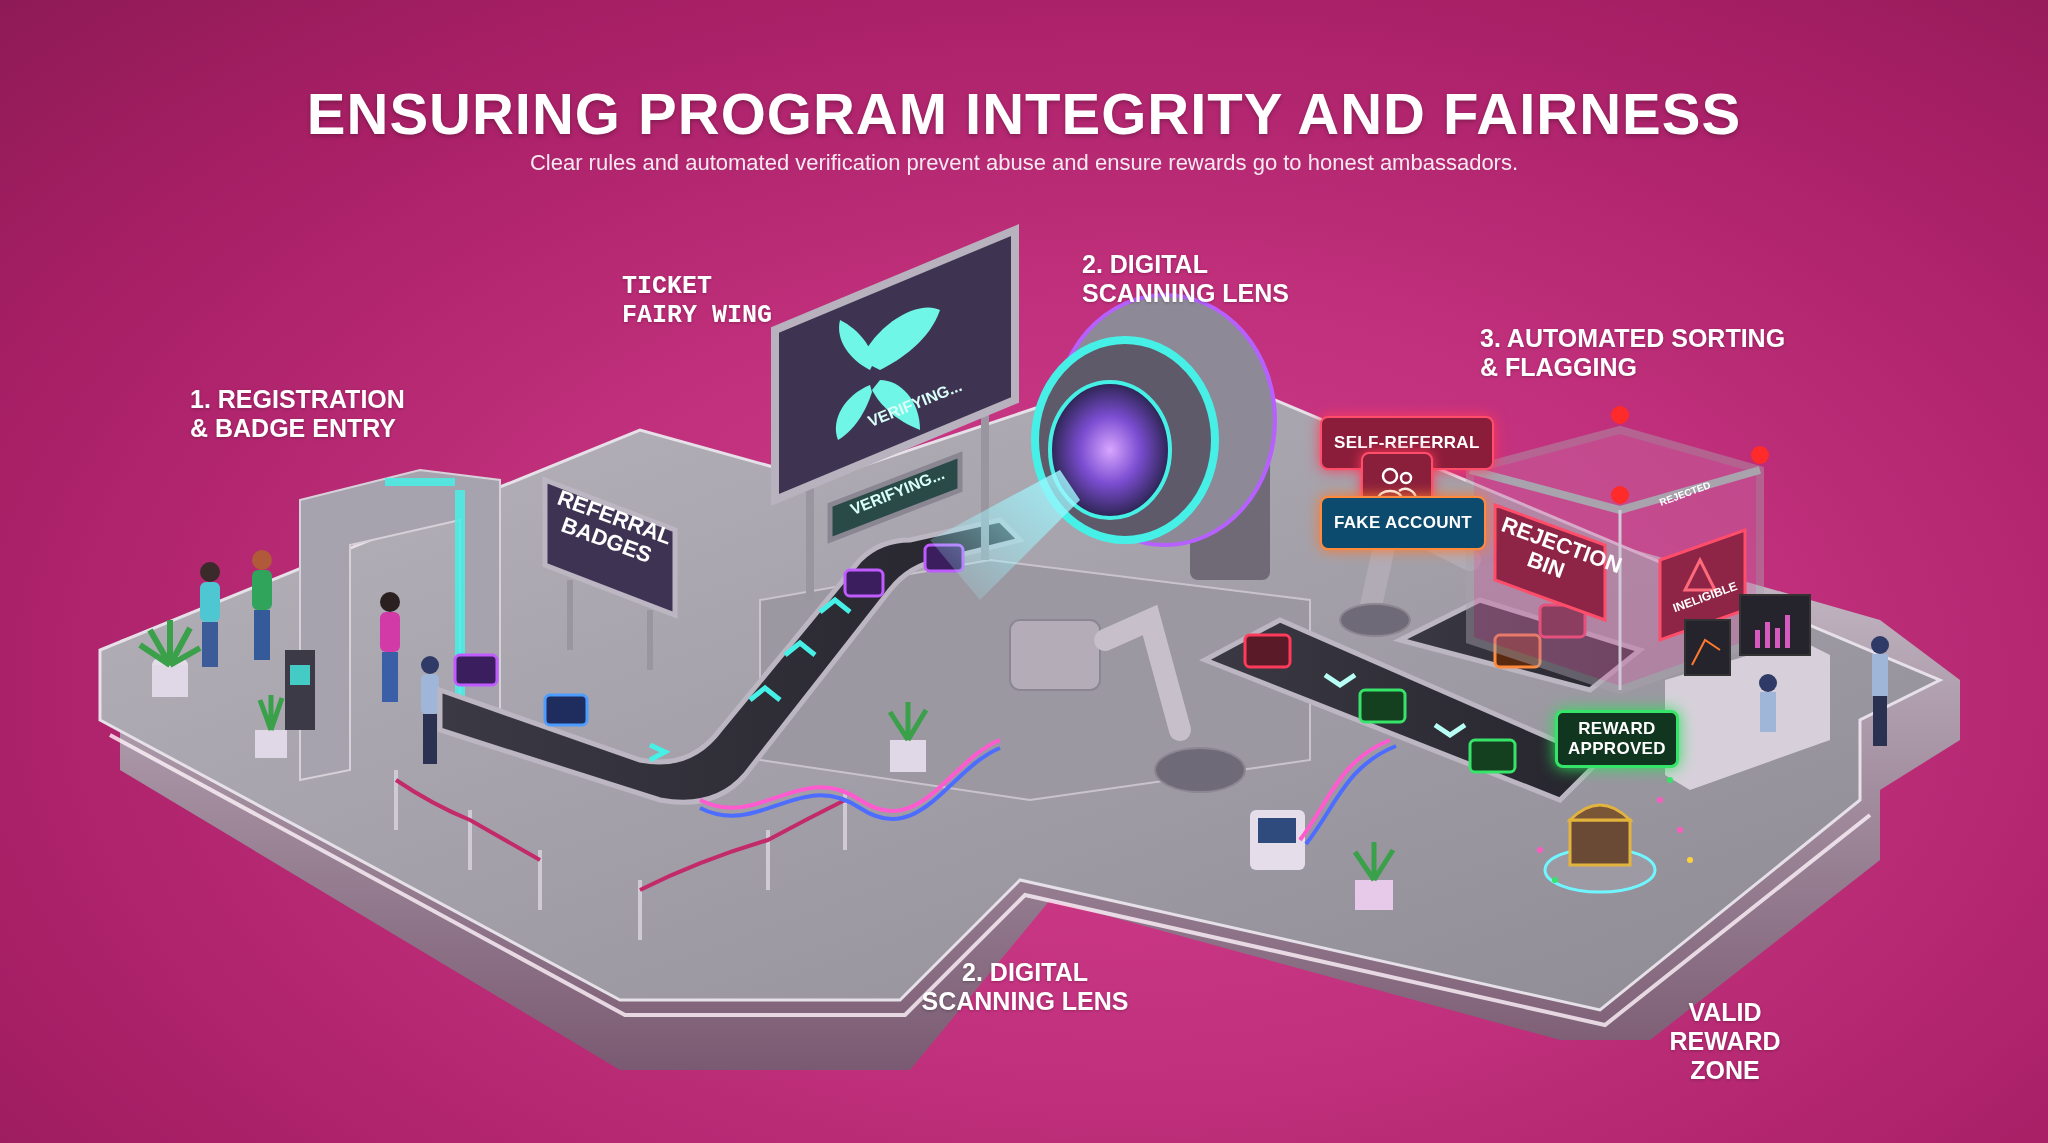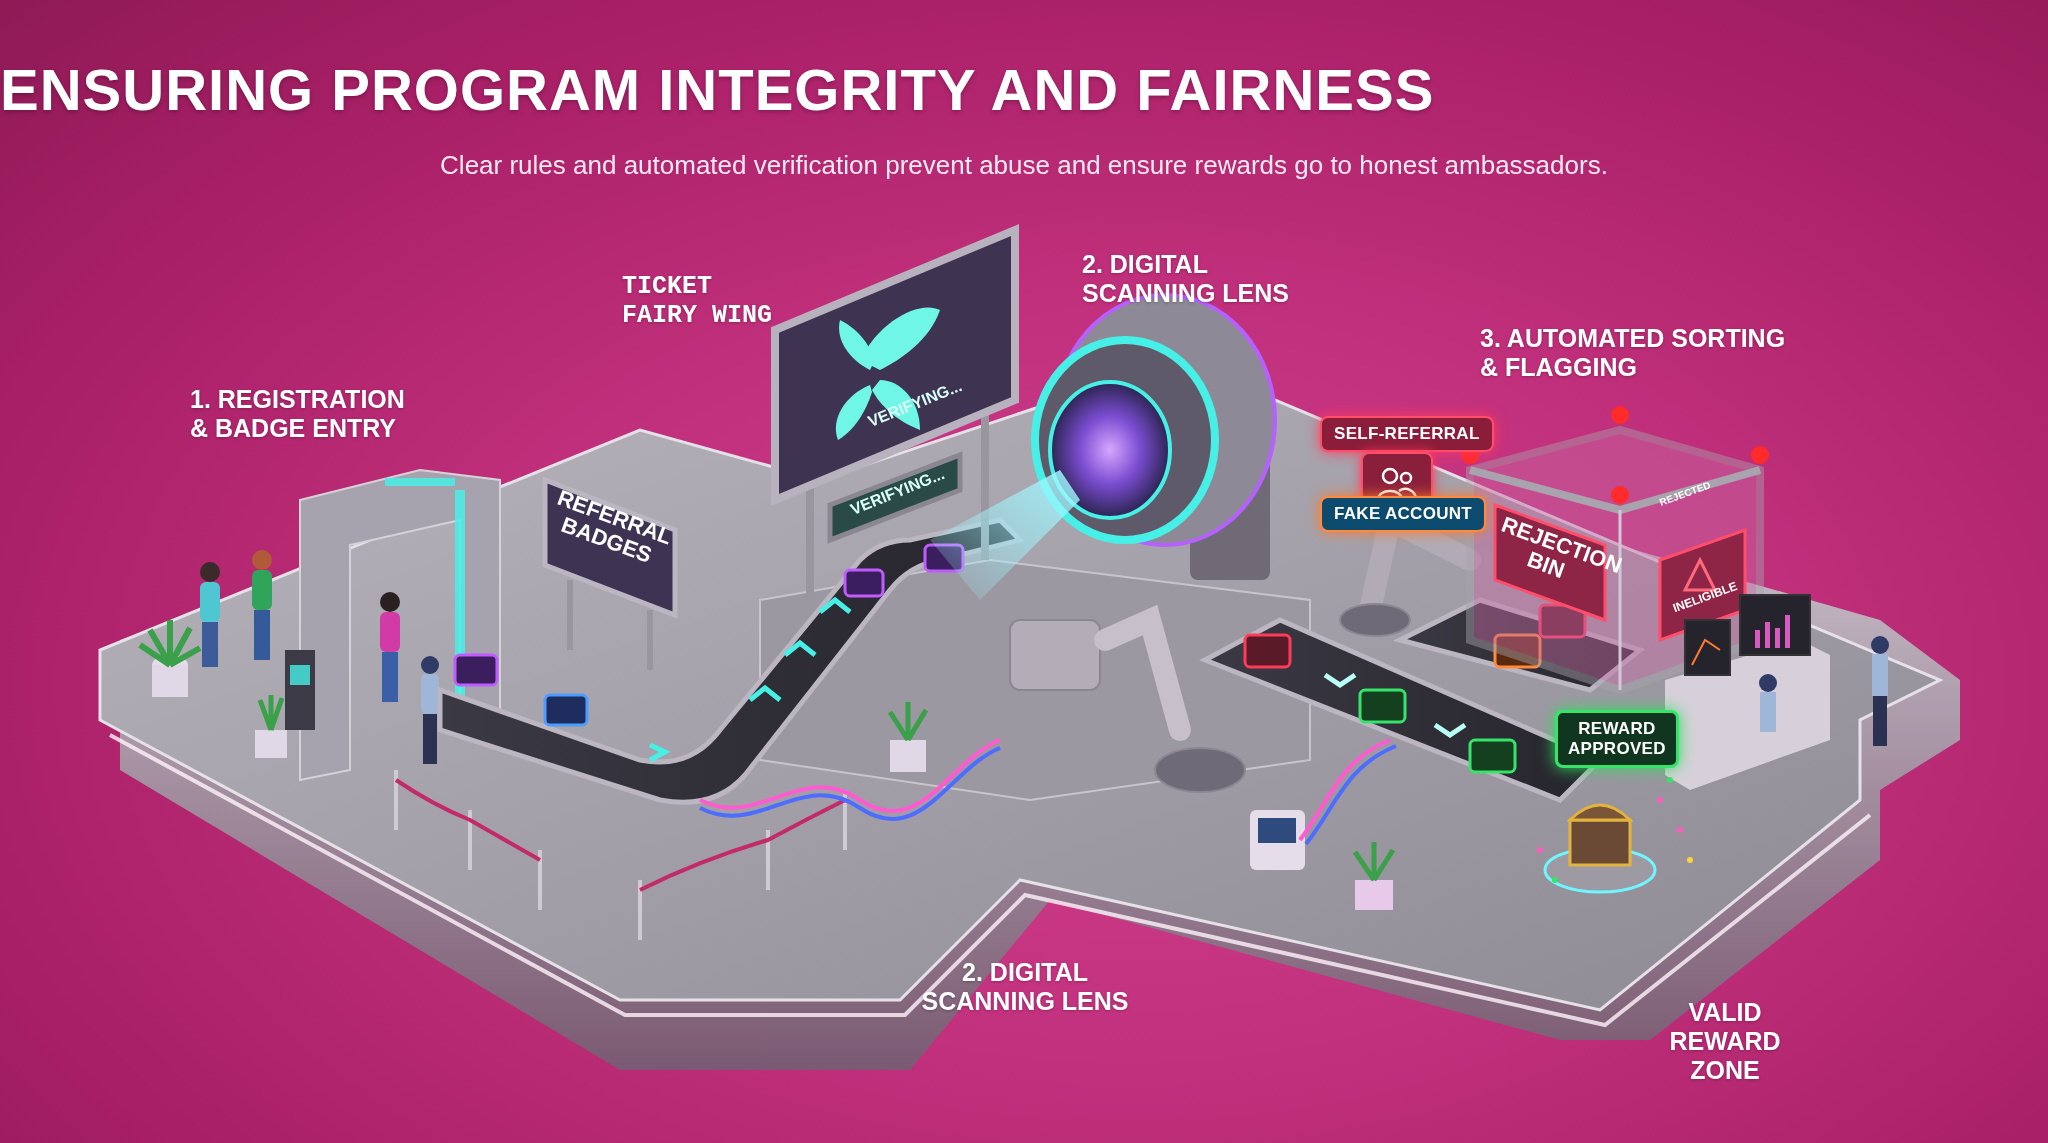--- a/index.html
+++ b/index.html
@@ -4,41 +4,41 @@
 <style>
   html, body { margin: 0; padding: 0; }
   body {
     width: 2048px; height: 1143px; overflow: hidden; position: relative;
     font-family: "Liberation Sans", "DejaVu Sans", sans-serif;
     background: radial-gradient(ellipse at 55% 60%, #d2408e 0%, #c1307c 40%, #a81f66 75%, #8e1a56 100%);
     color: #fff;
   }
   .abs { position: absolute; }
   .title {
-    left: 0; width: 2048px; top: 56px; text-align: left;
+    left: 0; width: 2048px; top: 80px; text-align: center;
     font-size: 58px; font-weight: 700; letter-spacing: 1px; color: #fff;
     text-shadow: 0 2px 4px rgba(0,0,0,0.25);
   }
   .subtitle {
     left: 0; width: 2048px; top: 150px; text-align: center;
-    font-size: 26px; color: #f7e9f1;
+    font-size: 22px; color: #f7e9f1;
   }
   .label {
     font-weight: 700; font-size: 25px; line-height: 29px; color: #fff;
     text-transform: uppercase; white-space: pre-line;
     text-shadow: 0 1px 3px rgba(0,0,0,0.25);
   }
   .label.center { text-align: center; }
 
   
   svg.scene { position: absolute; left: 0; top: 0; width: 2048px; height: 1143px; }
 
   .tag {
     position: absolute; font-weight: 700; font-size: 17px; color: #fff;
-    padding: 6px 12px; border-radius: 8px; letter-spacing: 0.3px;
+    padding: 15px 12px; border-radius: 8px; letter-spacing: 0.3px;
   }
   .tag.red { background: #8c1d3a; border: 2px solid #ff4d6a; box-shadow: 0 0 14px #ff3b5c; }
   .tag.orange { background: #0c4a6e; border: 2px solid #ff8a3d; box-shadow: 0 0 14px #ff7a2e; }
   .tag.green {
     background: #11361f; border: 3px solid #37e46a; box-shadow: 0 0 16px #2ee05c;
     text-align: center; line-height: 20px; font-size: 17px; padding: 6px 10px;
   }
   .user-icon-box {
     position: absolute; width: 68px; height: 60px; background: #8a1f3c;
     border: 2px solid #ff4d6a; border-radius: 8px; box-shadow: 0 0 12px #ff3b5c;

